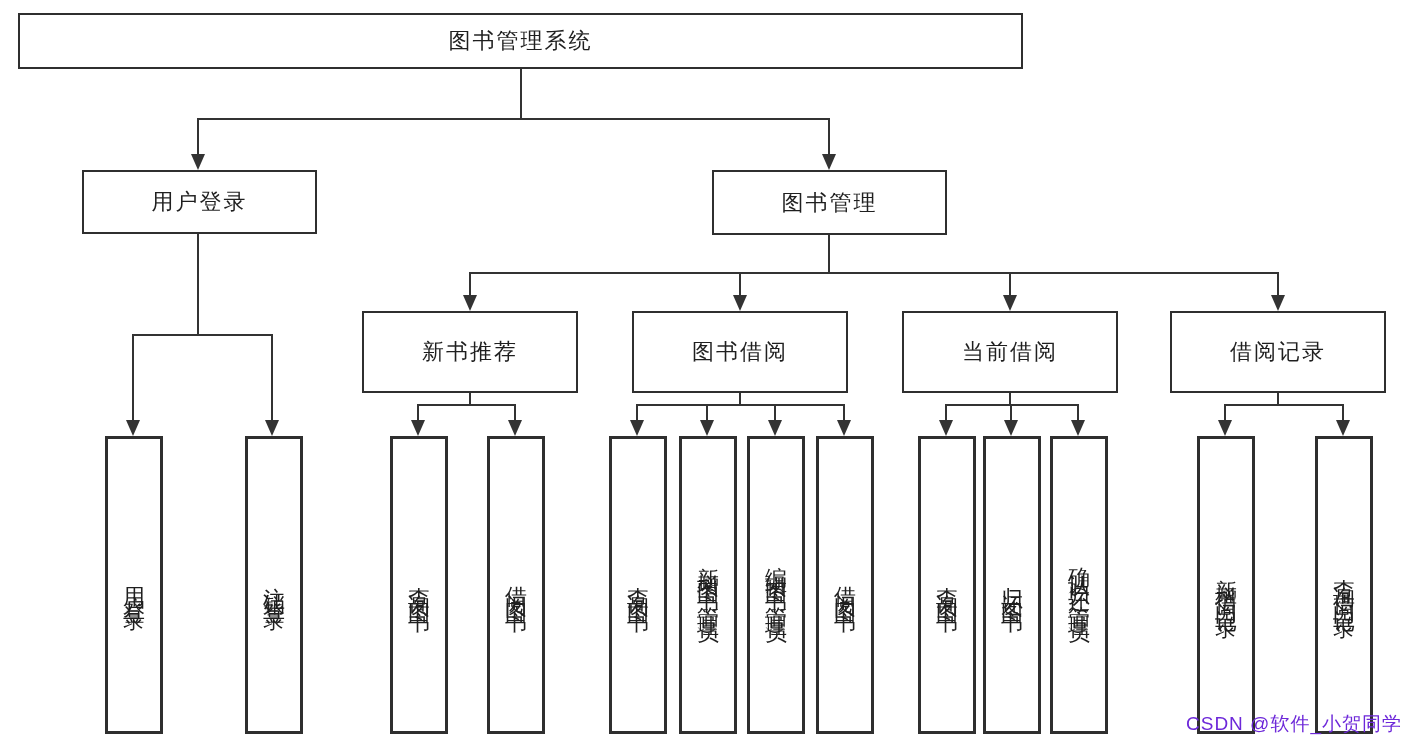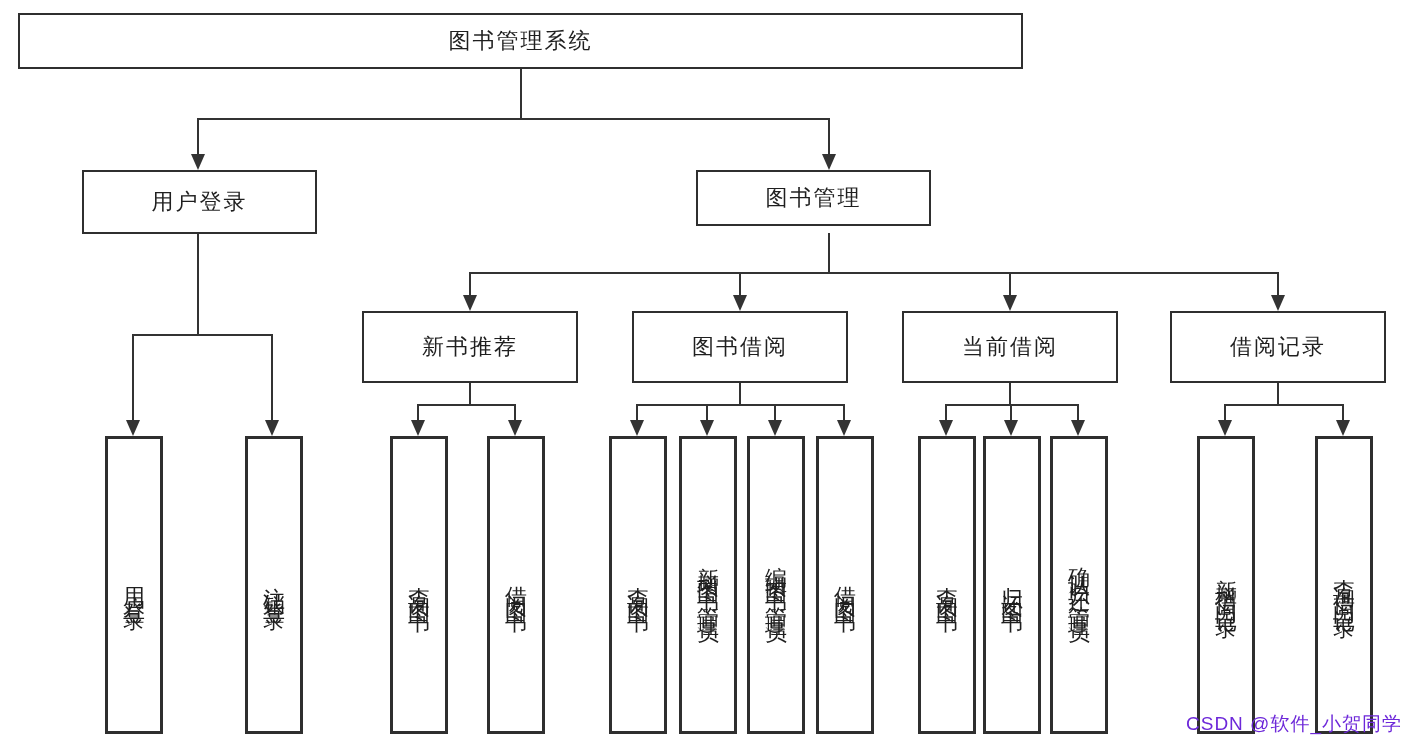--- a/index.html
+++ b/index.html
@@ -37,21 +37,21 @@
     align-items: center;
     justify-content: center;
     writing-mode: vertical-rl;
     text-orientation: mixed;
     font-size: 22px;
     letter-spacing: 8px;
     color: #1f1f1f;
     z-index: 2;
     text-align: center;
   }
-  .l3 { top: 311px; width: 216px; height: 72px; font-family: Liberation Mono, monospace; }
+  .l3 { top: 311px; width: 216px; height: 82px; font-family: Liberation Mono, monospace; }
   
   .hline, .vline { position: absolute; background: #333333; z-index: 1; }
   .hline { height: 2px; }
   .vline { width: 2px; }
   .arr {
     position: absolute;
     width: 0; height: 0;
     border-left: 7px solid transparent;
     border-right: 7px solid transparent;
     border-top: 16px solid #333333;
@@ -80,21 +80,21 @@
   <div class="vline" style="left:520px;top:69px;height:50px"></div>
   <div class="hline" style="left:197px;top:118px;width:633px"></div>
   <div class="vline" style="left:197px;top:118px;height:38px"></div>
   <div class="arr" style="left:191px;top:154px"></div>
   <div class="vline" style="left:828px;top:118px;height:38px"></div>
   <div class="arr" style="left:822px;top:154px"></div>
 
   <div class="box" style="left:82px;top:170px;width:235px;height:64px">
     <span>用户登录</span>
   </div>
-  <div class="box" style="left:696px;top:170px;width:235px;height:56px">
+  <div class="box" style="left:712px;top:170px;width:235px;height:65px">
     <span>图书管理</span>
   </div>
 
   <div class="vline" style="left:197px;top:233px;height:103px"></div>
   <div class="hline" style="left:132px;top:334px;width:141px"></div>
   <div class="vline" style="left:132px;top:334px;height:88px"></div>
   <div class="arr" style="left:126px;top:420px"></div>
   <div class="vline" style="left:271px;top:334px;height:88px"></div>
   <div class="arr" style="left:265px;top:420px"></div>
 

